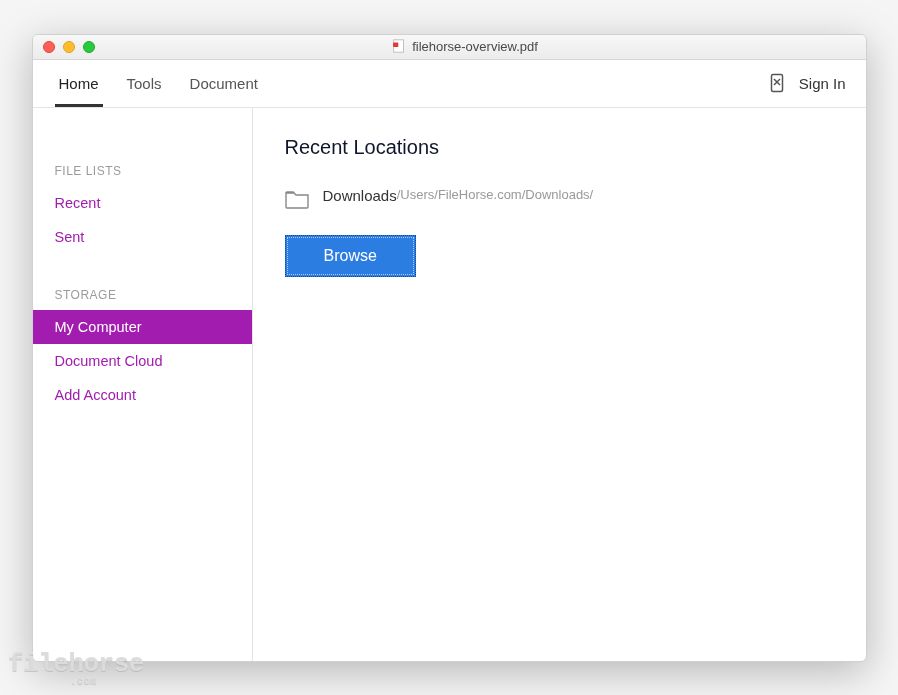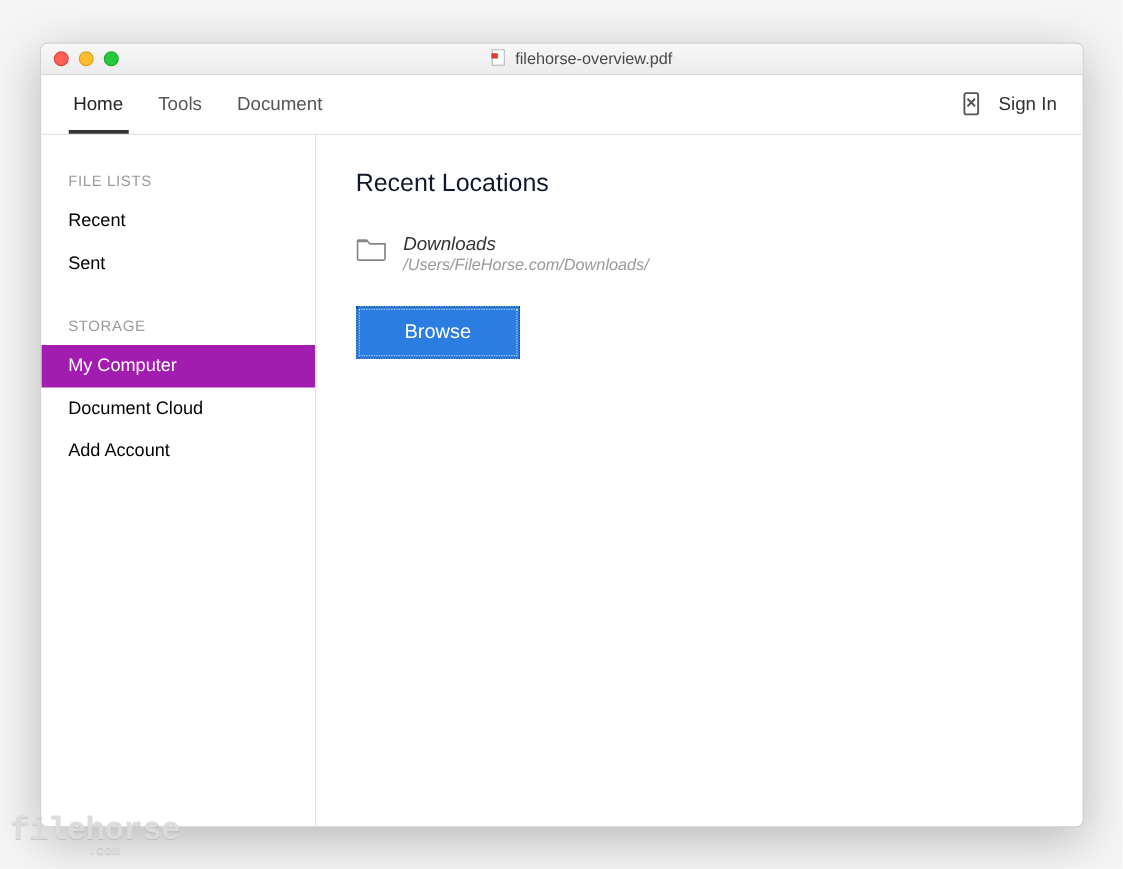--- a/index.html
+++ b/index.html
@@ -130,30 +130,31 @@
     }
     .sidebar-section-header {
       font-size: 12px;
       color: #9b9b9b;
       letter-spacing: 0.5px;
       padding: 8px 22px;
       font-weight: 500;
     }
     .sidebar-item {
       font-size: 14.5px;
-      color: #000000;
+      color: #a21caf;
       padding: 9px 22px;
       cursor: pointer;
     }
     .sidebar-item.selected {
       background: #a21caf;
       color: #fff;
     }
     .sidebar-section {
       margin-bottom: 18px;
+      margin-top: 26px;
     }
     .main-panel {
       flex: 1;
       padding: 28px 32px;
     }
     .main-heading {
       font-size: 20px;
       color: #0f172a;
       font-weight: 400;
       margin-bottom: 28px;
@@ -165,22 +166,21 @@
       margin-bottom: 26px;
       cursor: pointer;
     }
     .folder-icon {
       width: 24px;
       height: 20px;
       margin-top: 2px;
     }
     .location-info {
       display: flex;
-      flex-direction: column;
-      font-style: italic;
+      flex-direction: row;
     }
     .location-name {
       font-size: 15px;
       color: #333;
     }
     .location-path {
       font-size: 13px;
       color: #999;
     }
     .browse-button {

